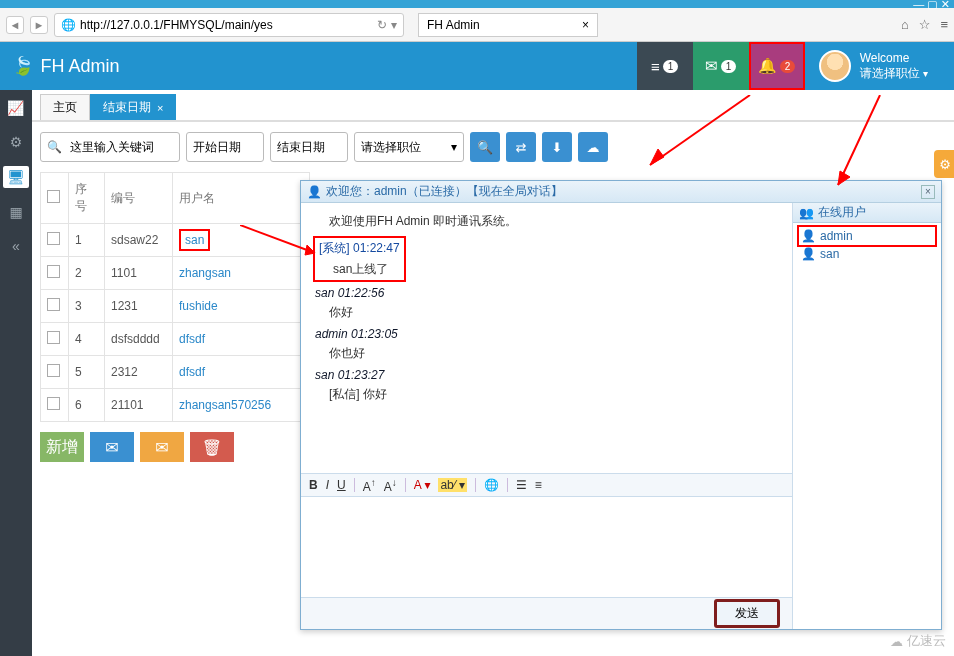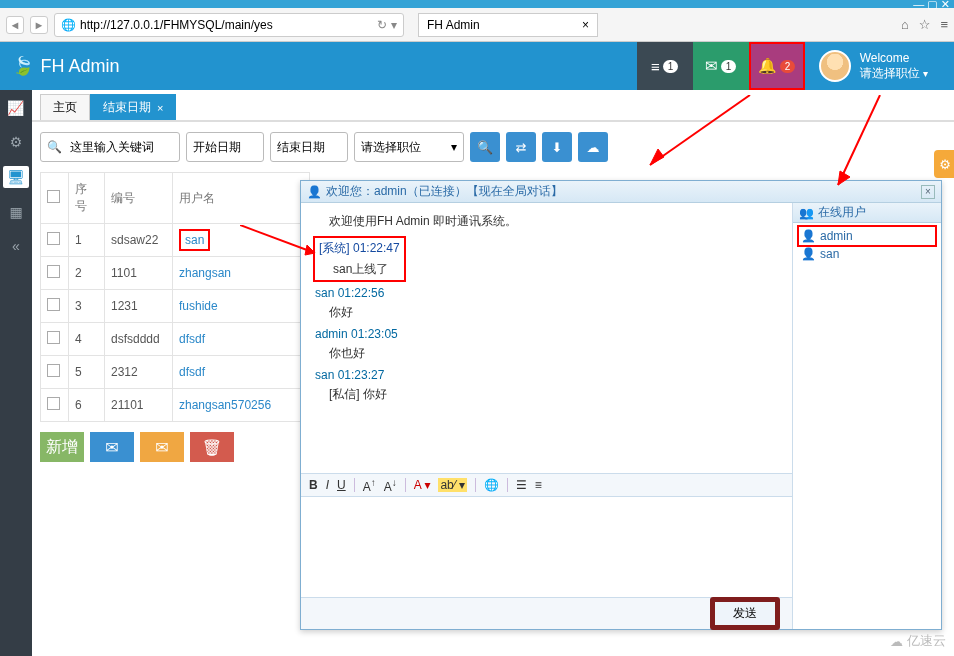--- a/index.html
+++ b/index.html
@@ -71,30 +71,30 @@
   
   .chat-dialog { position:absolute; left:300px; top:180px; width:642px; height:450px; border:1px solid #7faed1; background:#fff; box-shadow:0 2px 6px rgba(0,0,0,0.2); display:flex; flex-direction:column;}
   .chat-title { height:22px; background:linear-gradient(#eaf3fa,#d6e8f5); border-bottom:1px solid #b5cfe1; display:flex; align-items:center; padding:0 6px; font-size:12px; color:#2a6aa6; gap:4px;}
   .chat-title .close-x { margin-left:auto; width:14px; height:14px; border:1px solid #9bb; font-size:10px; display:flex;align-items:center;justify-content:center;color:#567;}
   .chat-body { flex:1; display:flex; }
   .chat-left { flex:1; display:flex; flex-direction:column; border-right:1px solid #cbdceb;}
   .chat-msgs { flex:1; padding:10px 14px; font-size:12px; color:#333; overflow:hidden;}
   .msg-welcome { margin-bottom:8px; margin-left:14px;}
   .msg-block { margin-bottom:6px;}
   .msg-sys-head { color:#154aa0; }
-  .msg-user-head { color:#0369a1; }
+  .msg-user-head { color:#0f172a;font-style:italic; }
   .msg-txt { margin-left:14px; margin-top:4px;}
   .red-box { outline:2px solid red; padding:2px 4px; display:inline-block;}
   .editor-toolbar { height:24px; border-top:1px solid #cbdceb; border-bottom:1px solid #cbdceb; background:#f3f7fb; display:flex; align-items:center; gap:8px; padding:0 8px; font-size:12px; color:#333;}
   .editor-toolbar .sep { width:1px; height:14px; background:#cbd;}
   .editor-toolbar .color-a { color:#c00;}
   .editor-toolbar .highlight-sw { background:#ffe06a; padding:0 2px;}
   .editor-area { flex:0 0 100px;}
   .send-row { height:32px; border-top:1px solid #cbdceb; display:flex; justify-content:flex-end; align-items:center; padding:0 12px; background:#f3f7fb;}
-  .send-btn { padding:3px 18px; border:5px solid #7f1d1d; background:#eef4fa; font-size:12px; border-radius:3px;}
+  .send-btn { padding:3px 18px; border:3px solid #7f1d1d; background:#eef4fa; font-size:12px; border-radius:3px;}
 
   .chat-right { width:148px; display:flex; flex-direction:column;}
   .online-title { height:20px; background:linear-gradient(#eaf3fa,#d6e8f5); border-bottom:1px solid #b5cfe1; font-size:12px; color:#2a6aa6; display:flex;align-items:center; gap:4px; padding:0 6px;}
   .online-list { padding:4px 6px; font-size:12px;}
   .online-user { display:flex; align-items:center; gap:4px; padding:2px 2px; color:#2a6aa6;}
   .online-user.boxed { outline:2px solid red; }
   .user-ico { font-size:12px;}
 
   
   .arrow { position:absolute; pointer-events:none; }

